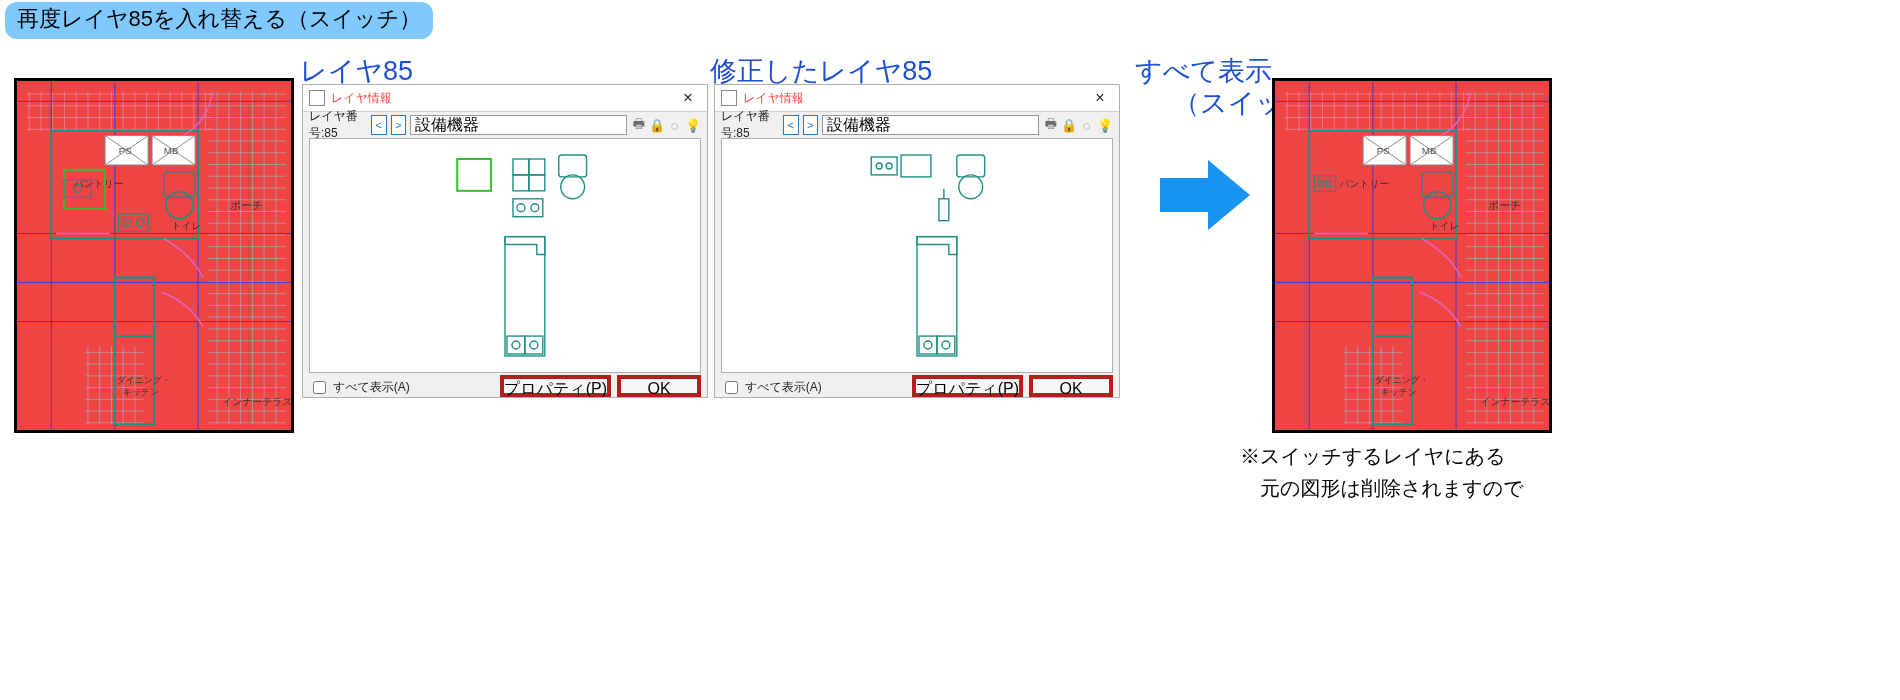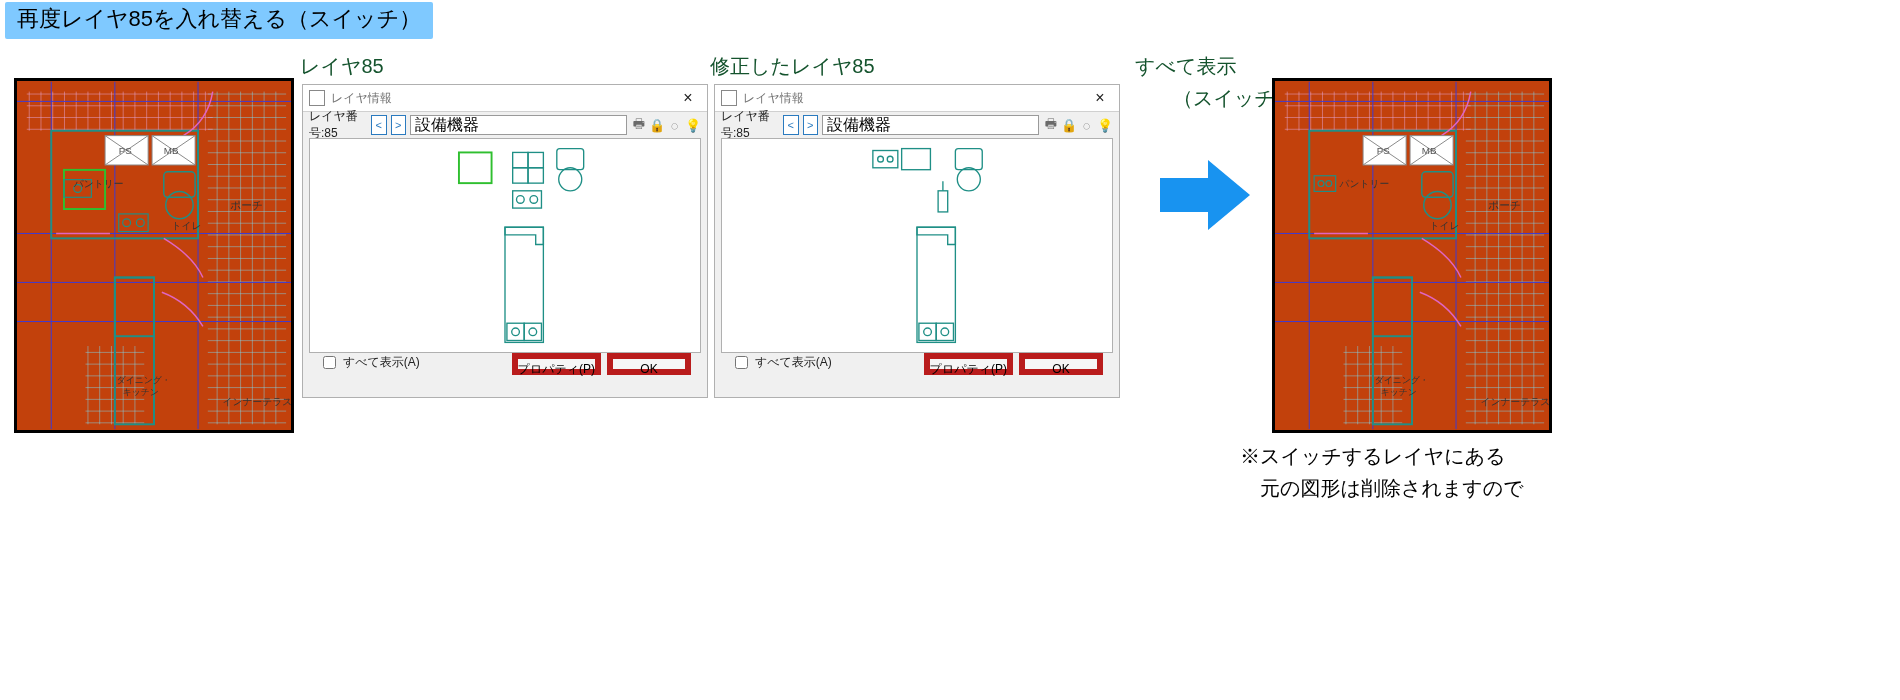--- a/index.html
+++ b/index.html
@@ -17,37 +17,37 @@
     height: 700px;
   }
   .heading-pill {
     position: absolute;
     left: 5px;
     top: 2px;
     background: #7fc9ff;
     color: #000;
     font-size: 22px;
     padding: 2px 12px 4px 12px;
-    border-radius: 2px;
+    border-radius: 12px;
     line-height: 1.4;
   }
   .caption {
     position: absolute;
-    font-size: 20px;
-    color: #14532d;
+    font-size: 27px;
+    color: #1d4ed8;
     line-height: 1.45;
   }
 
   
   .plan-thumb {
     position: absolute;
     width: 280px;
     height: 355px;
     border: 3px solid #000;
-    background: #c2410c;
+    background: #ef4444;
     box-sizing: border-box;
     overflow: hidden;
   }
   .plan-thumb svg { width:100%; height:100%; display:block; }
 
   
   .dialog {
     position: absolute;
     width: 406px;
     height: 314px;
@@ -68,21 +68,21 @@
   }
   .titlebar .app-icon {
     width: 14px;
     height: 14px;
     border: 1px solid #888;
     margin-right: 6px;
     background:
       linear-gradient(#fff,#fff) padding-box,
       linear-gradient(#e0e0e0,#e0e0e0);
   }
-  .titlebar .title-text { flex: 0 0 auto; color:#737373; }
+  .titlebar .title-text { flex: 0 0 auto; color:#ef4444; }
   .titlebar .spacer { flex:1; }
   .titlebar .close {
     width: 30px;
     text-align: center;
     font-size: 16px;
     color: #222;
     cursor: pointer;
   }
   .toolbar {
     height: 26px;
@@ -123,41 +123,41 @@
   .canvas {
     flex: 1;
     margin: 0 6px;
     background: #ffffff;
     border: 1px solid #b0b0b0;
     position: relative;
     overflow: hidden;
   }
   .canvas svg { width:100%; height:100%; display:block; }
   .footer {
-    height: 44px;
+    height: 24px;
     display: flex;
-    align-items: flex-start;
-    padding: 0 16px;
+    align-items: flex-end;
+    padding: 0 6px;
     gap: 6px;
   }
   .footer .chk {
     display: inline-flex;
     align-items: center;
     gap: 4px;
     font-size: 12px;
     color:#222;
   }
   .footer .chk input { width:13px; height:13px; }
   .footer .spacer { flex:1; }
   .btn {
     min-width: 84px;
     height: 22px;
     background: #f6f6f6;
-    border: 6px solid #b91c1c;
-    font-size: 12px;
+    border: 4px solid #b91c1c;
+    font-size: 16px;
     text-align: center;
     line-height: 20px;
     cursor: pointer;
     box-sizing: border-box;
   }
 
   
   .big-arrow {
     position: absolute;
     left: 1160px;

